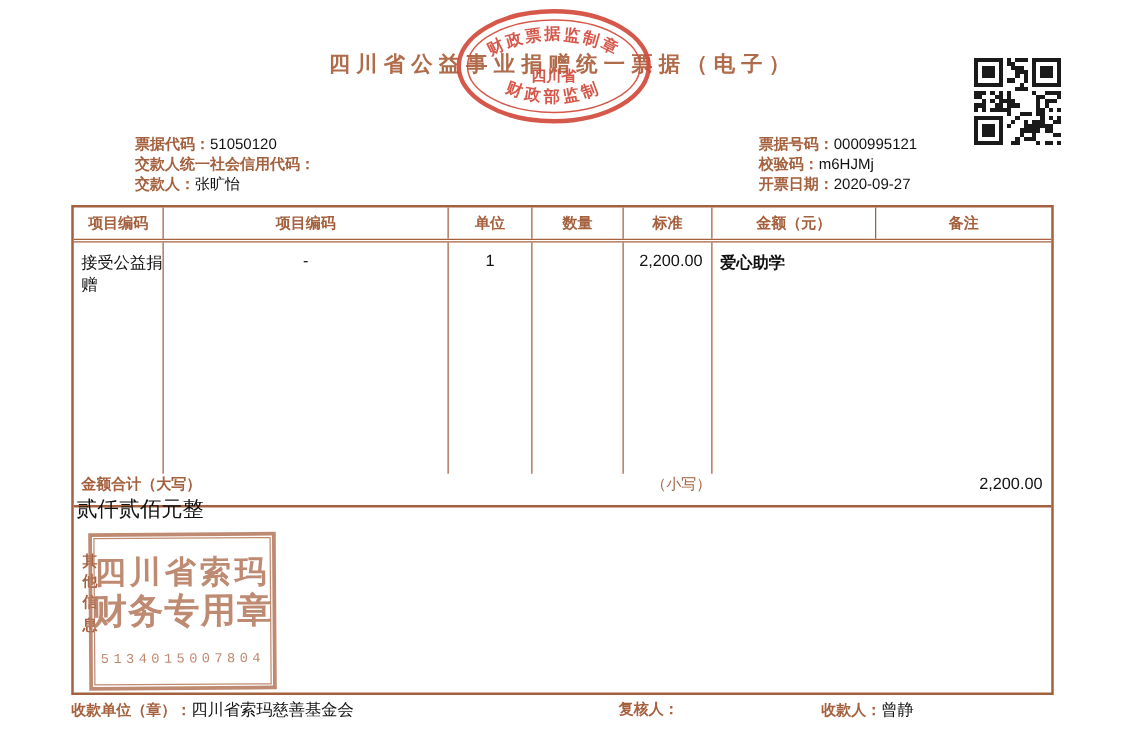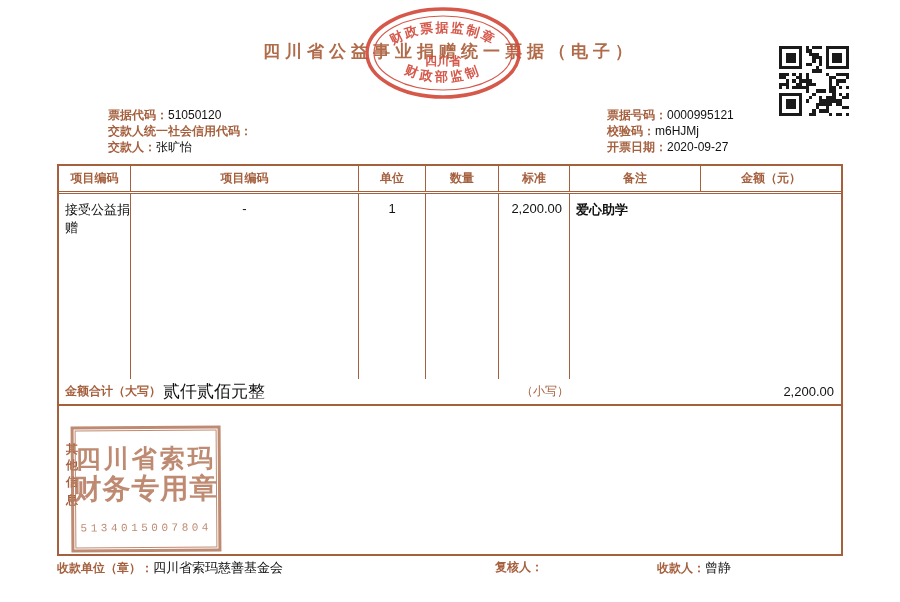--- a/index.html
+++ b/index.html
@@ -44,21 +44,21 @@
   .td{
     height:185px;padding-top:7px;font-size:13px;color:var(--ink);
     font-family:"Liberation Sans",sans-serif;border-right:1px solid var(--brown);
     padding-left:6px;
   }
   .td:last-child{border-right:none;font-weight:bold;}
   .td.center{text-align:center;padding-left:0;}
   .td.right{text-align:right;padding-right:7px;padding-left:0;}
   .total{
     position:relative;height:27px;border-bottom:2px solid var(--brown);
-    display:flex;align-items:center;font-size:12px;color:var(--brown);
+    display:flex;font-size:12px;color:var(--brown);flex-direction:column;
   }
   .total .t-label{padding-left:6px;font-weight:bold;white-space:nowrap;}
   .total .t-cn{font-size:17px;margin-left:2px;}
   .total .t-small{position:absolute;left:462px;font-weight:normal;}
   .total .t-amt{position:absolute;right:7px;font-size:13px;}
   .other{position:relative;height:148px;}
   .other-label{
     position:absolute;left:4px;top:26px;color:var(--brown);font-size:12px;font-weight:bold;
     writing-mode:vertical-rl;letter-spacing:17px;
   }
@@ -350,22 +350,22 @@
     </div>
   </div>
 
   <div class="tbl">
     <div class="grid hdr">
       <div class="th">项目编码</div>
       <div class="th">项目编码</div>
       <div class="th">单位</div>
       <div class="th">数量</div>
       <div class="th">标准</div>
+      <div class="th">金额（元）</div>
       <div class="th">备注</div>
-      <div class="th">金额（元）</div>
     </div>
     <div class="grid">
       <div class="td">接受公益捐赠</div>
       <div class="td center">-</div>
       <div class="td center">1</div>
       <div class="td center"></div>
       <div class="td right">2,200.00</div>
       <div class="td">爱心助学</div>
     </div>
     <div class="total">

